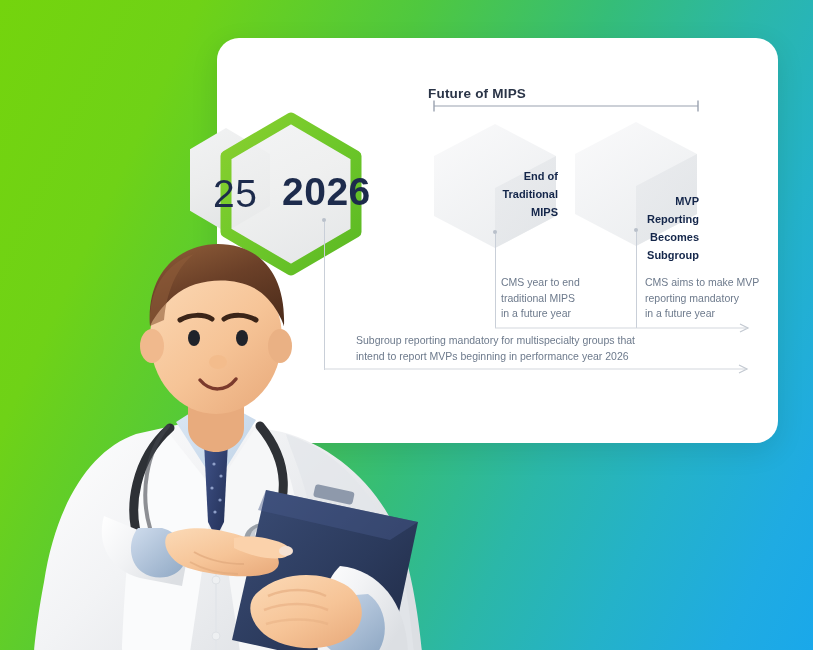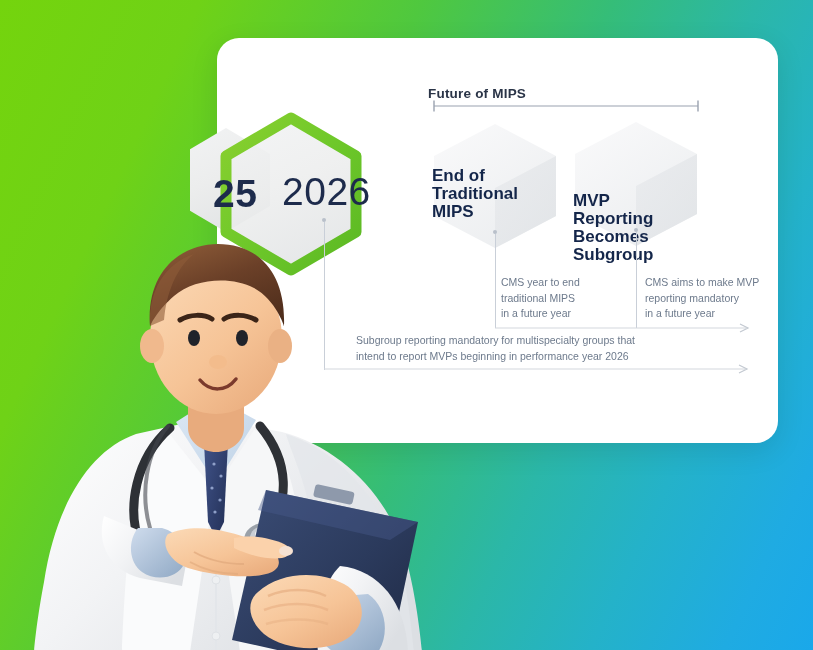--- a/index.html
+++ b/index.html
@@ -25,31 +25,31 @@
   }
   .bracket{ position:absolute; left:433px; top:100px; width:266px; height:12px; }
 
   
   .hex-layer{ position:absolute; left:190px; top:110px; width:230px; height:175px; }
 
   .year-label{
     position:absolute; font-size:39px; font-weight:400; color:#1d2b4c;
     letter-spacing:.5px; font-family:"Liberation Sans", sans-serif;
   }
-  .year-2025{ left:213px; top:172px;font-weight:bold; }
-  .year-2026{ left:282px; top:170px; }
+  .year-2025{ left:213px; top:172px; }
+  .year-2026{ left:282px; top:170px;font-weight:bold; }
 
   
   .ghex{ position:absolute; width:126px; height:128px; }
   .ghex-1{ left:432px; top:122px; }
   .ghex-2{ left:573px; top:120px; }
 
   .ghex-text{
-    position:absolute; width:126px; text-align:left;
-    font-size:17px; font-weight:bold; color:#14264a; line-height:18px;
+    position:absolute; width:126px; text-align:right;
+    font-size:11px; font-weight:bold; color:#14264a; line-height:18px;
   }
   .ghex-text-1{ left:432px; top:167px; }
   .ghex-text-2{ left:573px; top:160px;margin-top:32px; }
 
   
   .conn{ position:absolute; width:1px; background:#c9cfd8; }
   .dot{
     position:absolute; width:4px; height:4px; border-radius:50%;
     background:#b9c0ca;
   }

